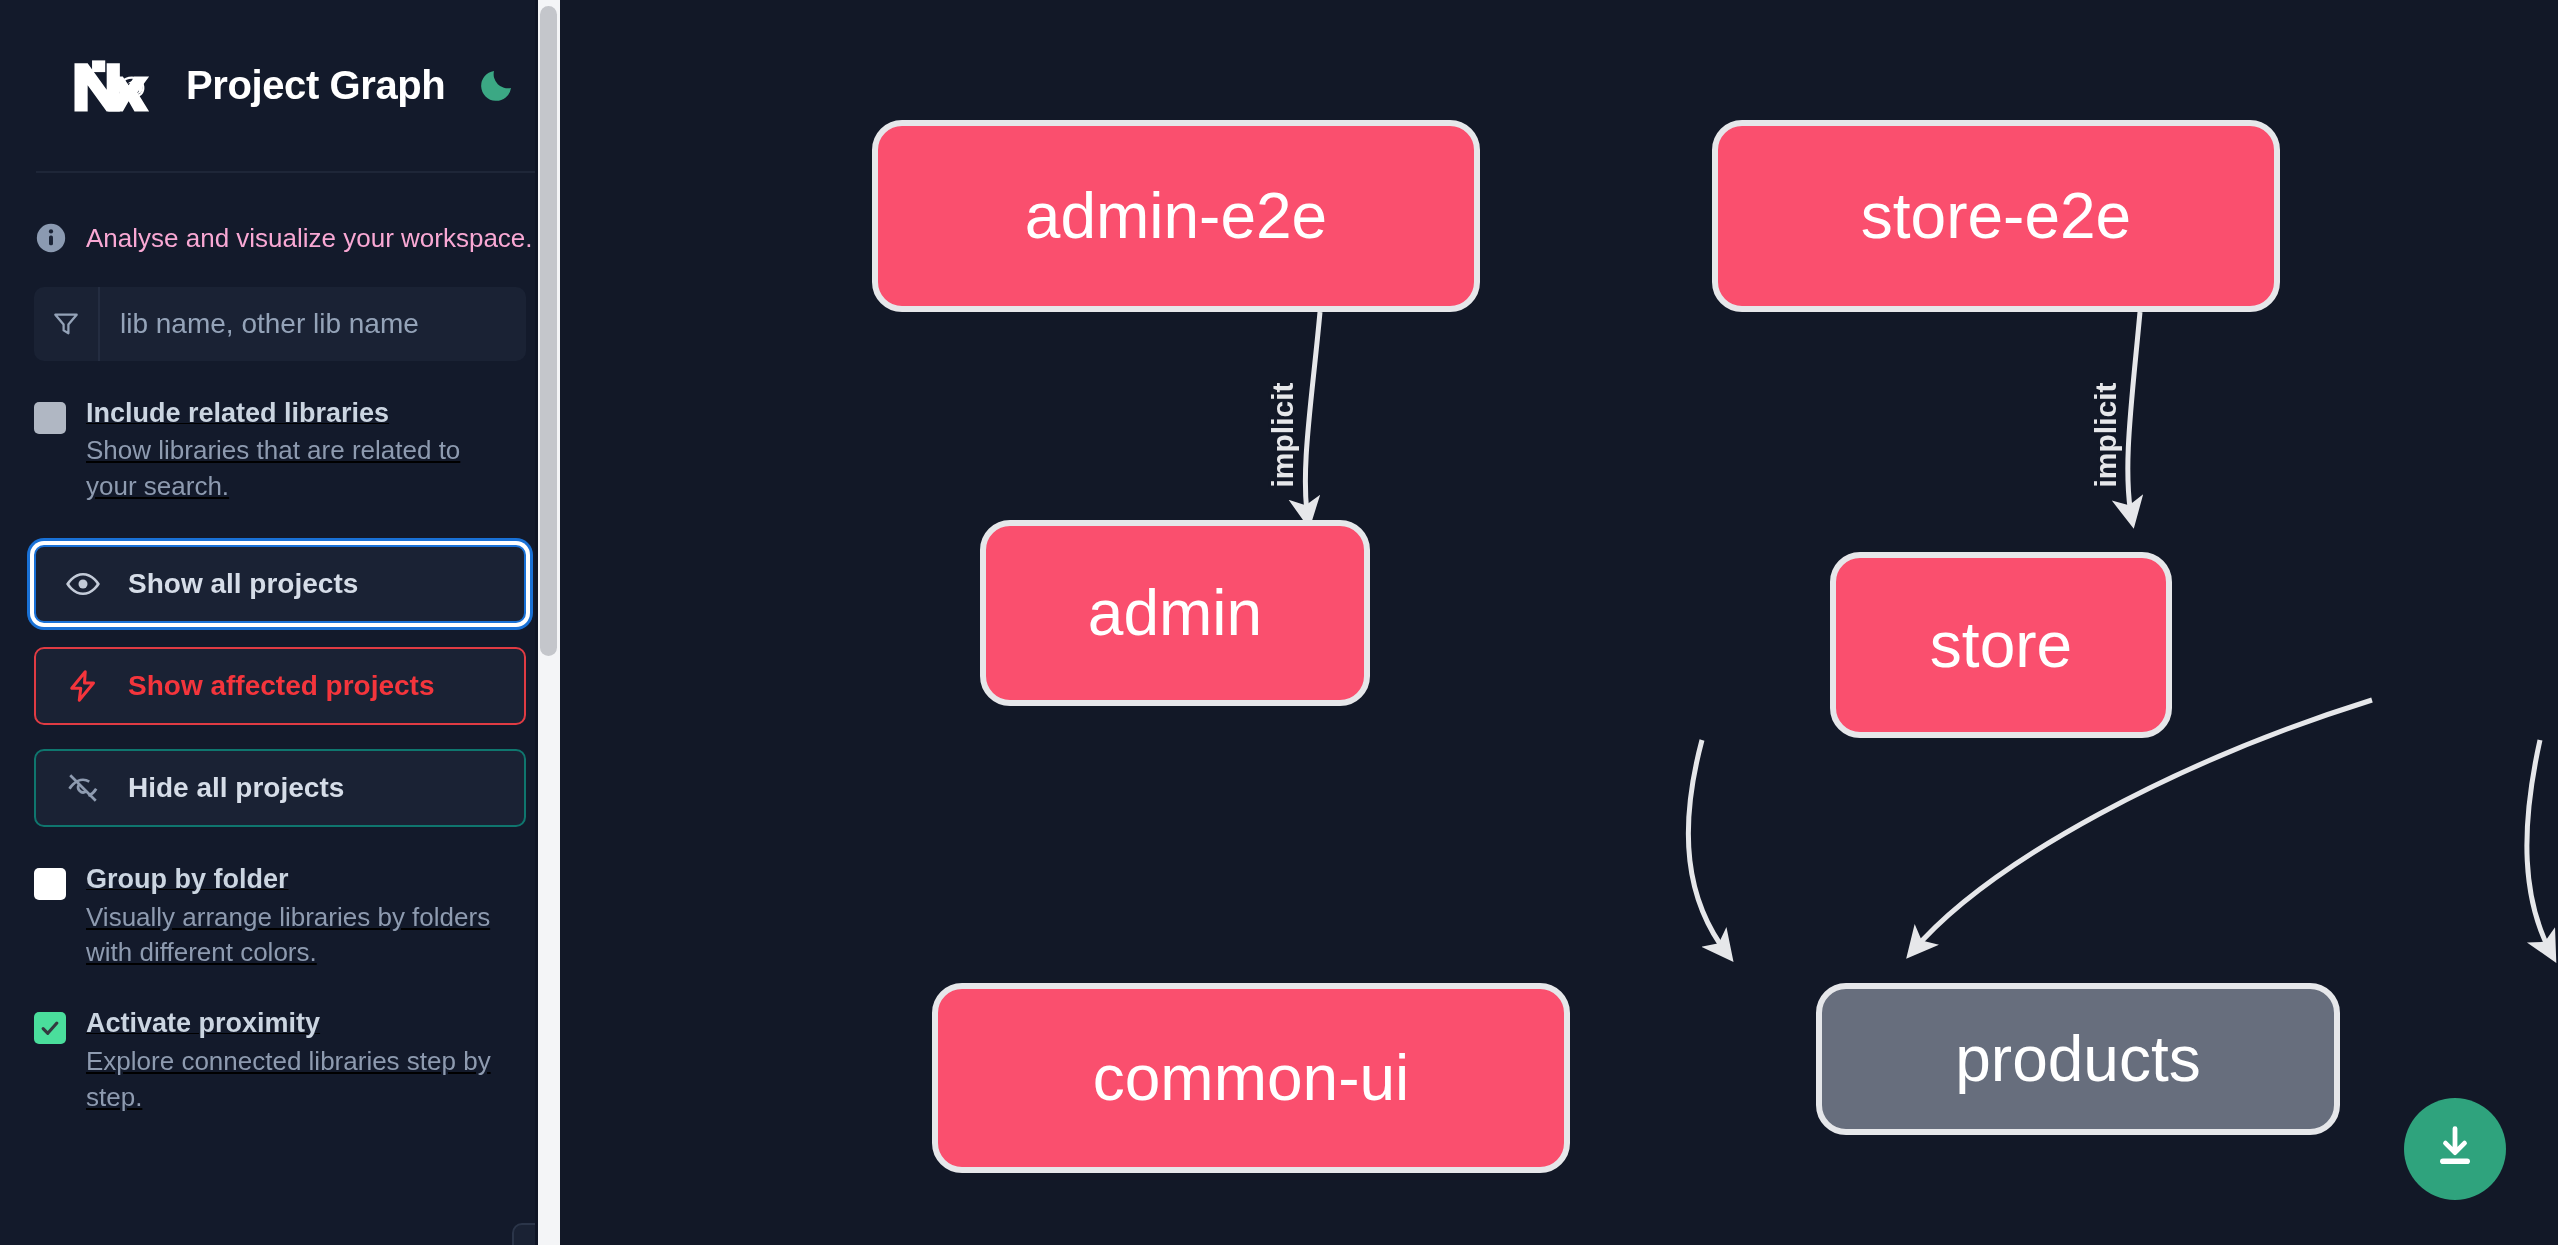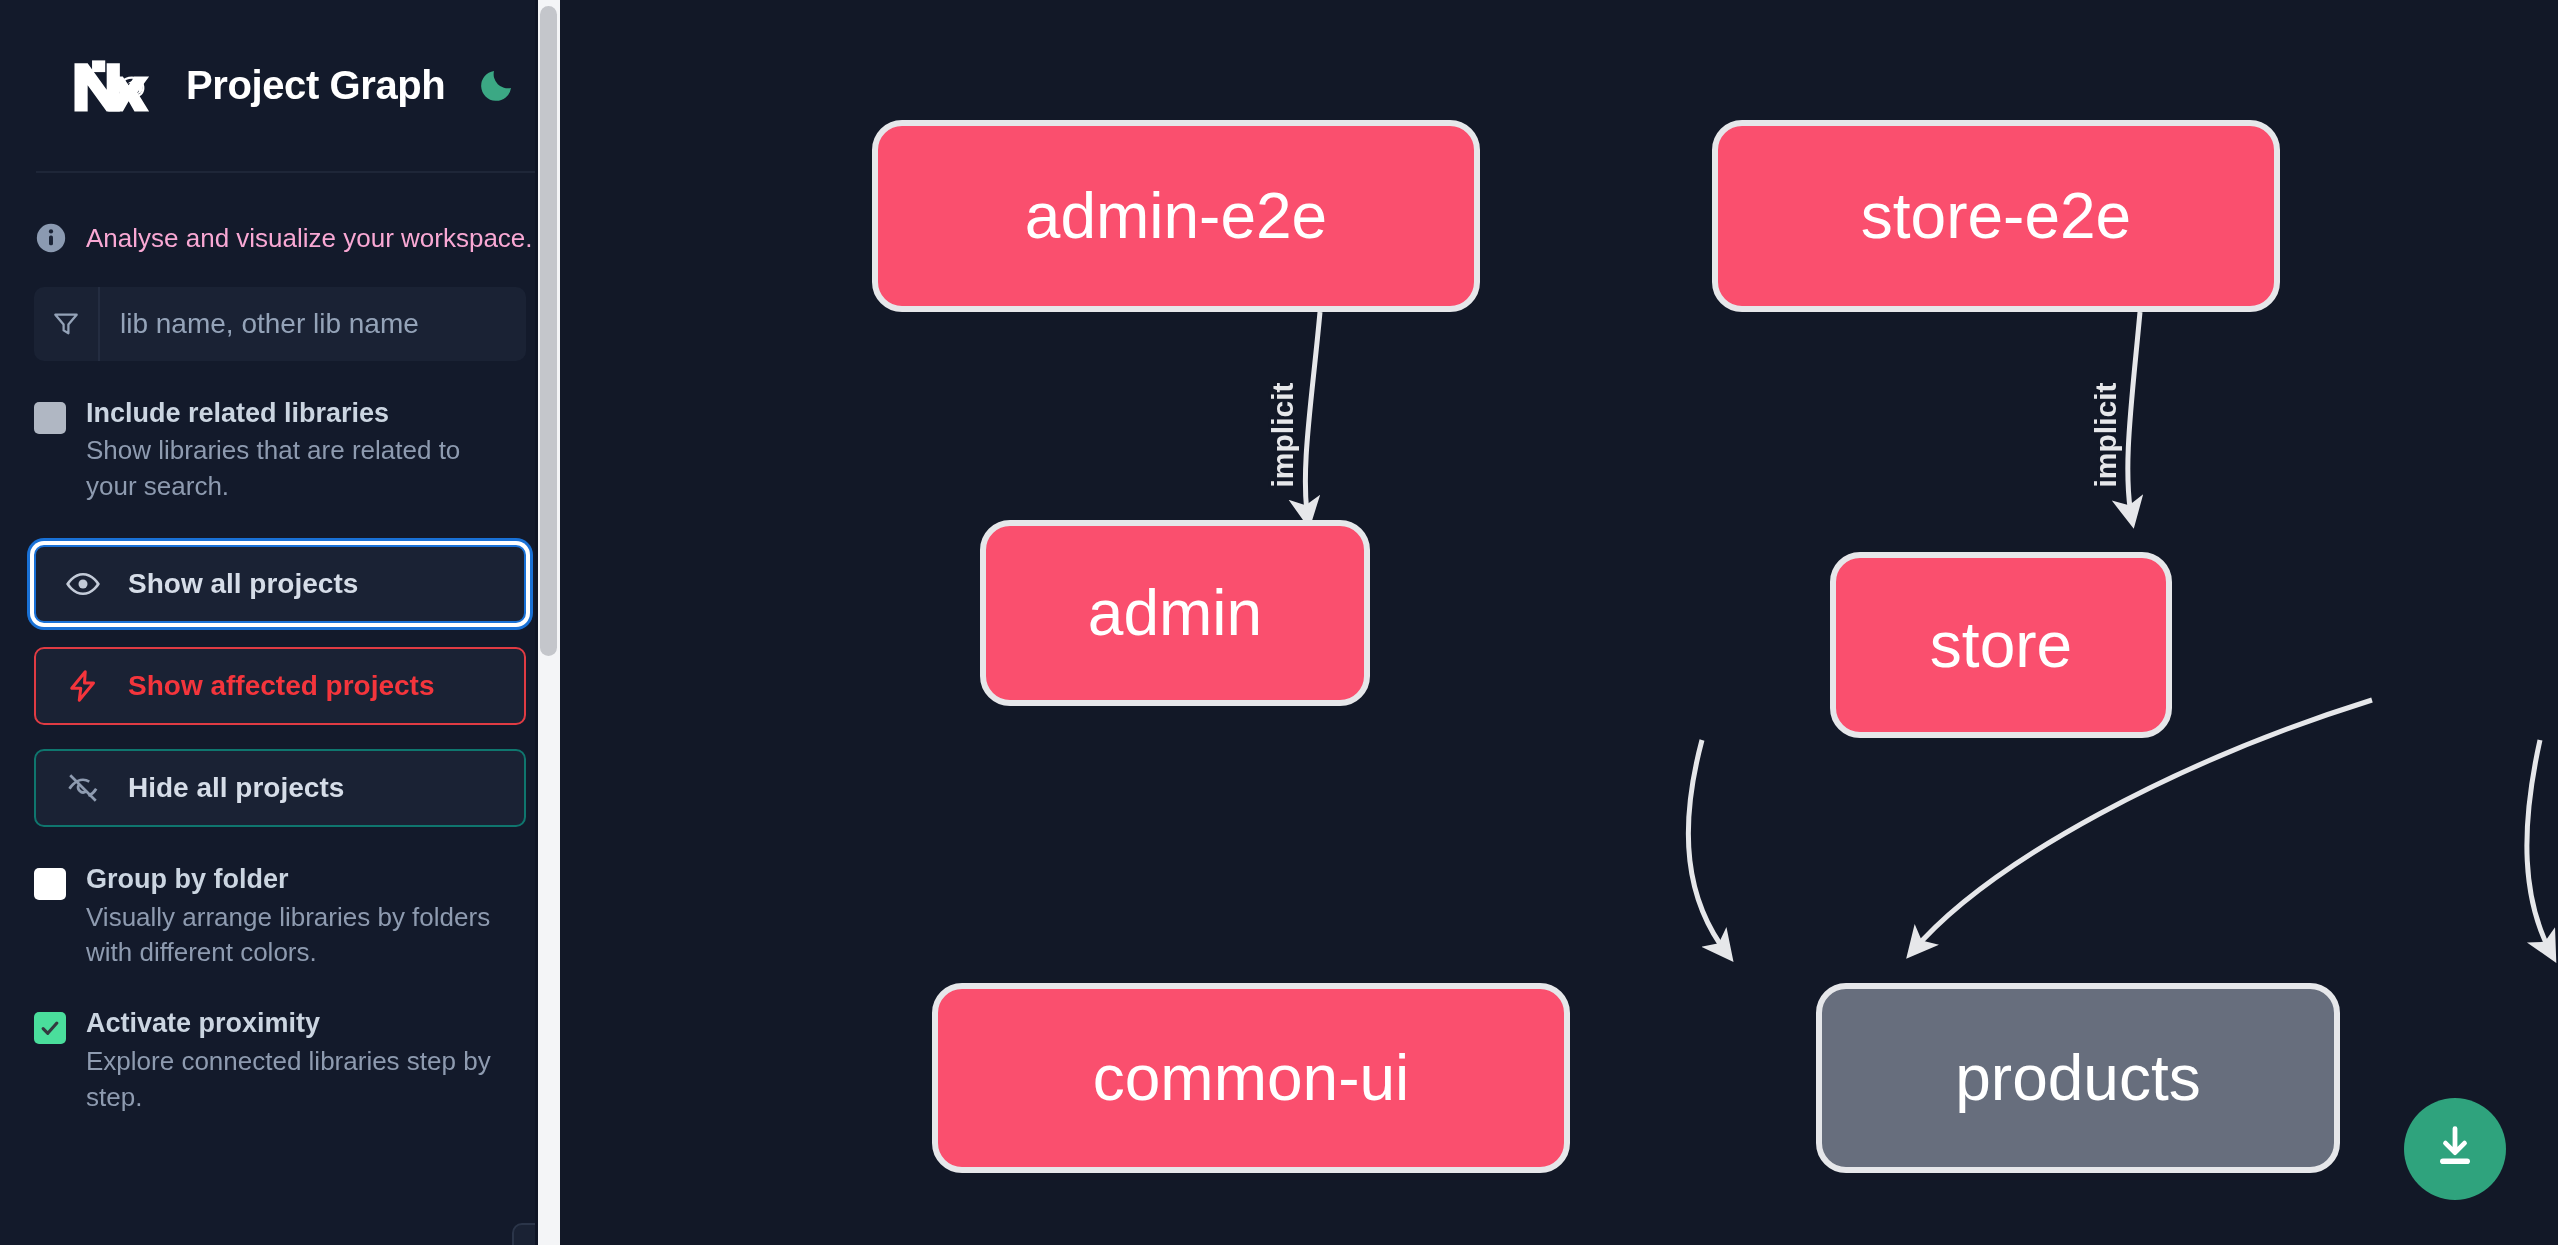--- a/index.html
+++ b/index.html
@@ -118,20 +118,21 @@
     padding: 0 20px;
   }
   .filter-input::placeholder { color: #94a3b8; opacity: 1; }
 
   
   .check-row {
     display: flex;
     align-items: flex-start;
     gap: 20px;
     margin-top: 36px;
+    text-decoration: underline;
   }
   .cb {
     width: 32px; height: 32px;
     flex: 0 0 32px;
     border-radius: 5px;
     margin-top: 5px;
     cursor: pointer;
     display: flex; align-items: center; justify-content: center;
   }
   .cb-grey  { background: #b0b7c3; }
@@ -438,21 +439,21 @@
     </div>
 
     <div class="node" style="left:1270px; top:552px; width:342px; height:186px; background:#fa4f6e;">
       <span class="node-label">store</span>
     </div>
 
     <div class="node" style="left:372px; top:983px; width:638px; height:190px; background:#fa4f6e;">
       <span class="node-label">common-ui</span>
     </div>
 
-    <div class="node" style="left:1256px; top:983px; width:524px; height:190px; background:#676e7d;">
+    <div class="node" style="left:1256px; top:983px; width:524px; height:152px; background:#676e7d;">
       <span class="node-label">products</span>
     </div>
 
     <div class="fab">
       <span>
         <svg viewBox="0 0 24 24" width="52" height="52" aria-hidden="true">
           <path fill="none" stroke="#ffffff" stroke-width="2.2" stroke-linecap="round" stroke-linejoin="round" d="M12 3.5v10.5M7.6 10.2 12 14.6l4.4-4.4"></path>
           <line x1="6.4" y1="18.6" x2="17.6" y2="18.6" stroke="#ffffff" stroke-width="2.6" stroke-linecap="round"></line>
         </svg>
       </span>

